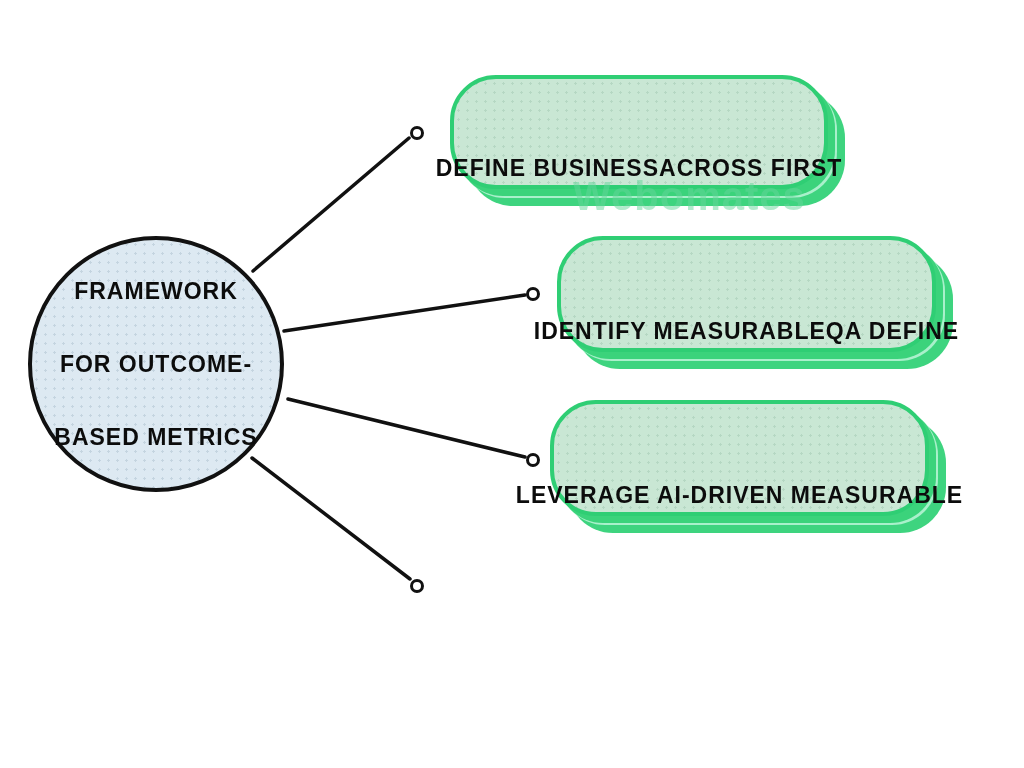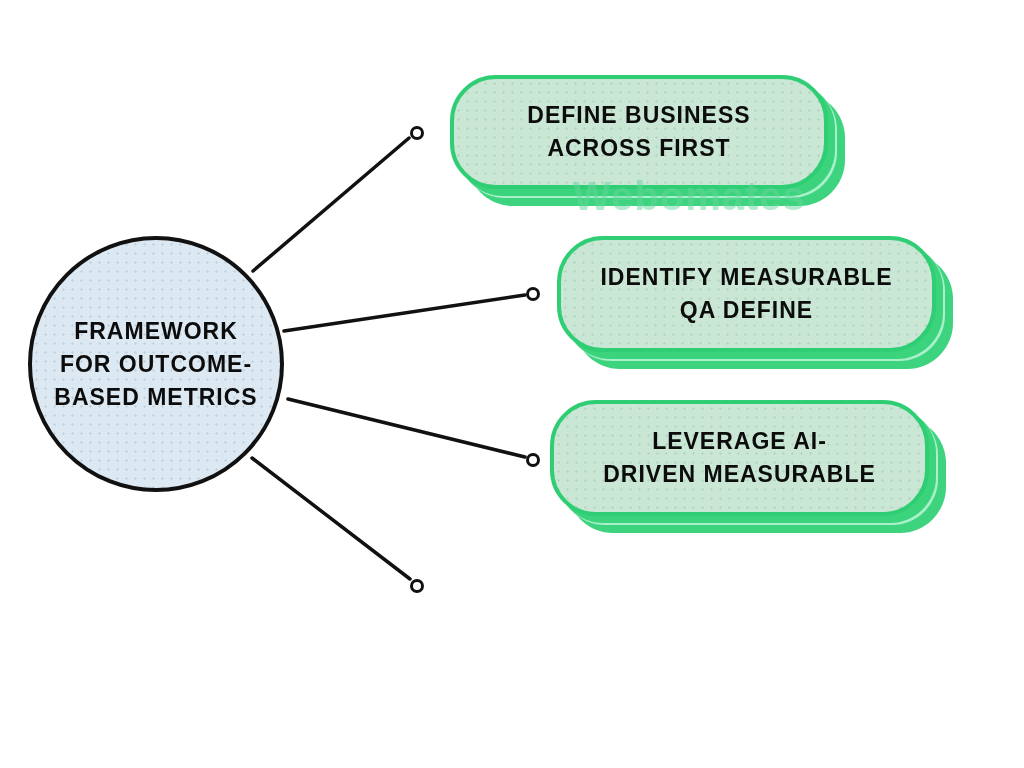--- a/index.html
+++ b/index.html
@@ -53,20 +53,21 @@
     border-radius: 50%;
     background-color: var(--center-fill);
     background-image: radial-gradient(rgba(70,100,130,0.16) 1.2px, transparent 1.3px);
     background-size: 9px 9px;
     display: flex;
     flex-direction: column;
     align-items: center;
     justify-content: center;
     text-align: center;
     z-index: 2;
+    gap: 40px;
   }
   .center-circle .label-line {
     font-size: 23px;
     font-weight: 700;
     line-height: 33px;
     letter-spacing: 1px;
     color: var(--text);
     white-space: nowrap;
   }
 
@@ -74,22 +75,21 @@
     position: absolute;
     border: 4px solid var(--node-border);
     border-radius: 46px;
     background-color: var(--node-fill);
     background-image: radial-gradient(rgba(47,110,75,0.13) 1.2px, transparent 1.3px);
     background-size: 9px 9px;
     box-shadow: 7px 7px 0 var(--node-shadow-mid),
                 9px 9px 0 var(--node-shadow-light),
                 17px 17px 0 var(--node-shadow);
     display: flex;
-    flex-direction: column;
-    align-items: center;
+    align-items: flex-end;
     justify-content: center;
     text-align: center;
     z-index: 2;
   }
   .node .label-line {
     font-size: 23px;
     font-weight: 700;
     line-height: 33px;
     letter-spacing: 1px;
     color: var(--text);

